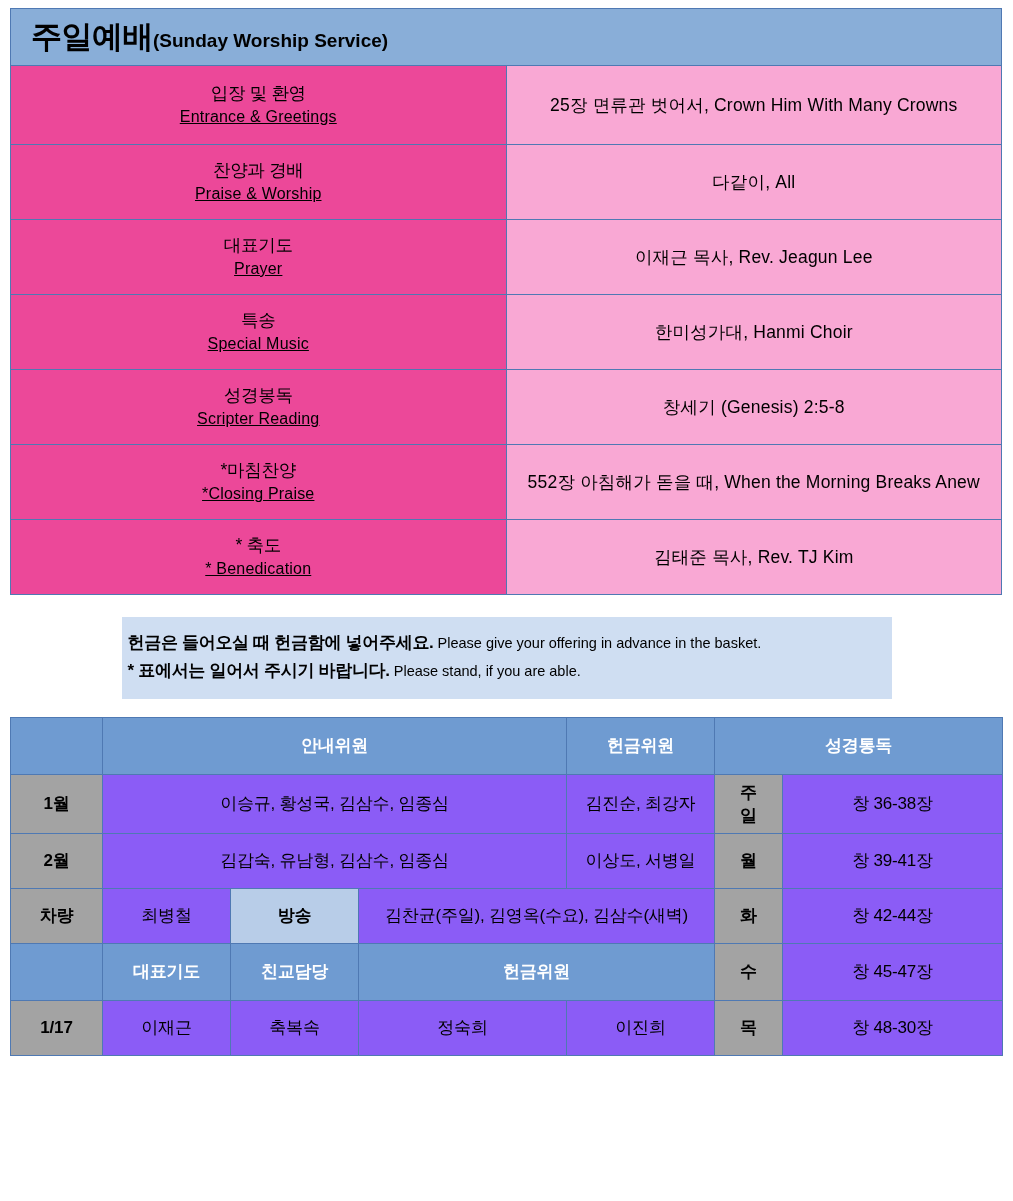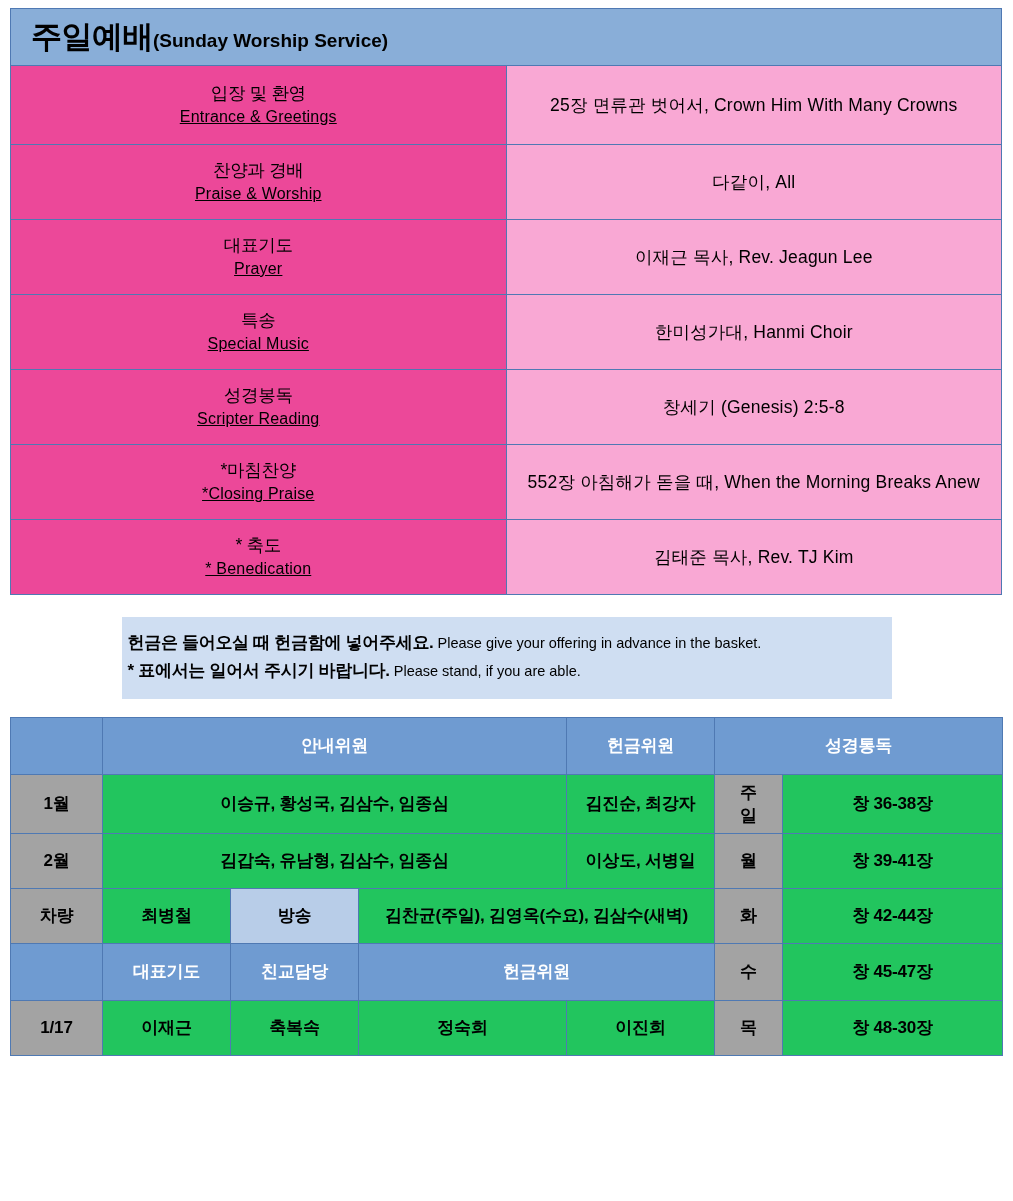--- a/index.html
+++ b/index.html
@@ -122,21 +122,21 @@
     font-size: 17.5px;
   }
   .cell-lblue {
     background: #a3a3a3;
     font-weight: bold;
   }
   .cell-mblue {
     background: #b8cde8;
     font-weight: bold;
   }
-  .cell-white { background: #22c55e; font-weight: bold; }
+  .cell-white { background: #8b5cf6; }
   .roster-row td { height: 42px; }
   .roster-head td { height: 44px; }
   .two-line { line-height: 1.3; }
 </style>
 </head>
 <body>
 
 <div class="page">
 
   <table class="worship">

